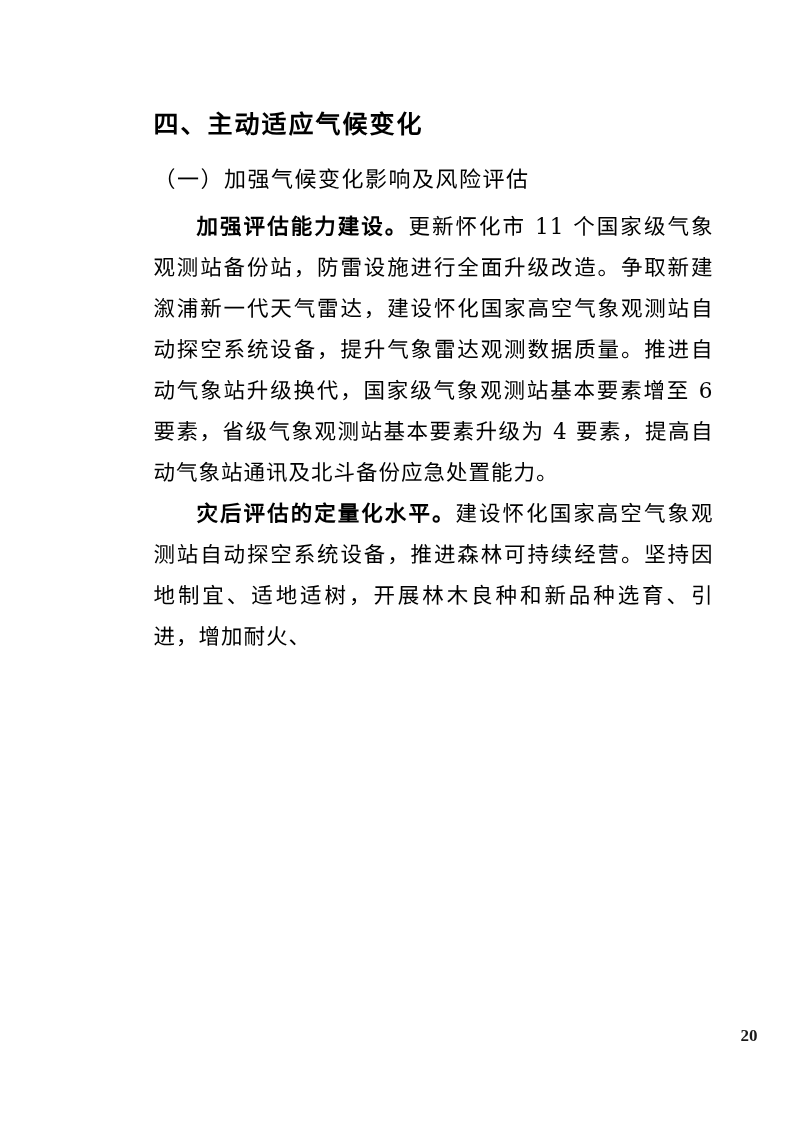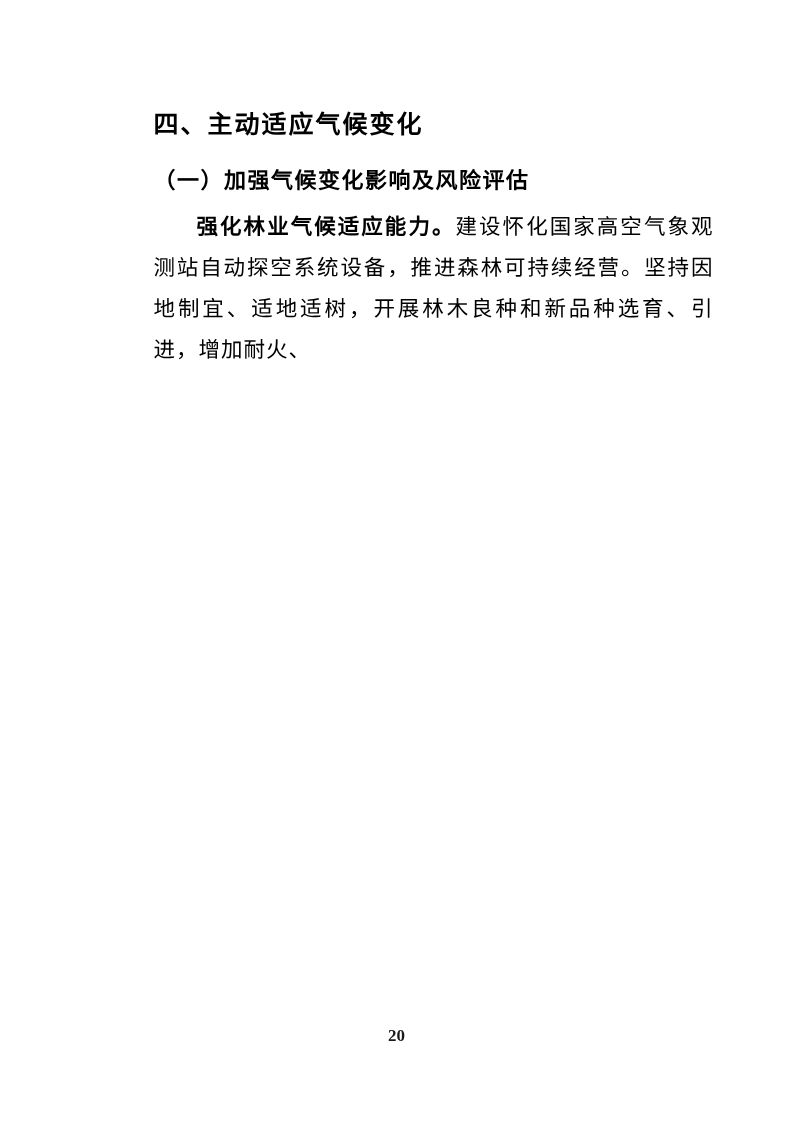--- a/index.html
+++ b/index.html
@@ -28,21 +28,21 @@
     font-family: "DejaVu Sans", "Liberation Sans", sans-serif;
     font-size: 25px;
     font-weight: bold;
     line-height: 30px;
     letter-spacing: 2px;
     color: #000000;
   }
   .section-heading {
     margin: 0 0 12px 0;
     font-size: 22px;
-    font-weight: bold;
+    font-weight: normal;
     line-height: 28px;
     letter-spacing: 1.5px;
     color: #000000;
   }
   .section-heading.second {
     margin-top: 8px;
   }
   .para {
     margin: 0;
     font-size: 21.5px;
@@ -54,38 +54,39 @@
     color: #000000;
   }
   .para .lead {
     font-weight: bold;
   }
   .page-number {
     position: absolute;
     left: 0;
     right: 0;
     top: 1026px;
-    text-align: center;
+    text-align: right;
     font-family: "Liberation Serif", "DejaVu Serif", serif;
     font-size: 17px;
     font-weight: bold;
     color: #1a1a1a;
   }
 </style>
 </head>
 <body>
 
 <div class="page">
   <div class="content">
 
     <h1 class="chapter-heading">四、主动适应气候变化</h1>
 
     <h2 class="section-heading">（一）加强气候变化影响及风险评估</h2>
 
 
+    <p class="para"><span class="lead">加强评估能力建设。</span><span>更新怀化市 11 个国家级气象观测站备份站，防雷设施进行全面升级改造。争取新建溆浦新一代天气雷达，建设怀化国家高空气象观测站自动探空系统设备，提升气象雷达观测数据质量。推进自动气象站升级换代，国家级气象观测站基本要素增至 6 要素，省级气象观测站基本要素升级为 4 要素，提高自动气象站通讯及北斗备份应急处置能力。</span></p>
 
 
-    <p class="para"><span class="lead">强化林业气候适应能力。</span><span>建设怀化国家高空气象观测站自动探空系统设备，推进森林可持续经营。坚持因地制宜、适地适树，开展林木良种和新品种选育、引进，增加耐火、</span></p>
+    <p class="para"><span class="lead">灾后评估的定量化水平。</span><span>建设怀化国家高空气象观测站自动探空系统设备，推进森林可持续经营。坚持因地制宜、适地适树，开展林木良种和新品种选育、引进，增加耐火、</span></p>
 
   </div>
 
   <div class="page-number">20</div>
 </div>
 
 </body></html>

